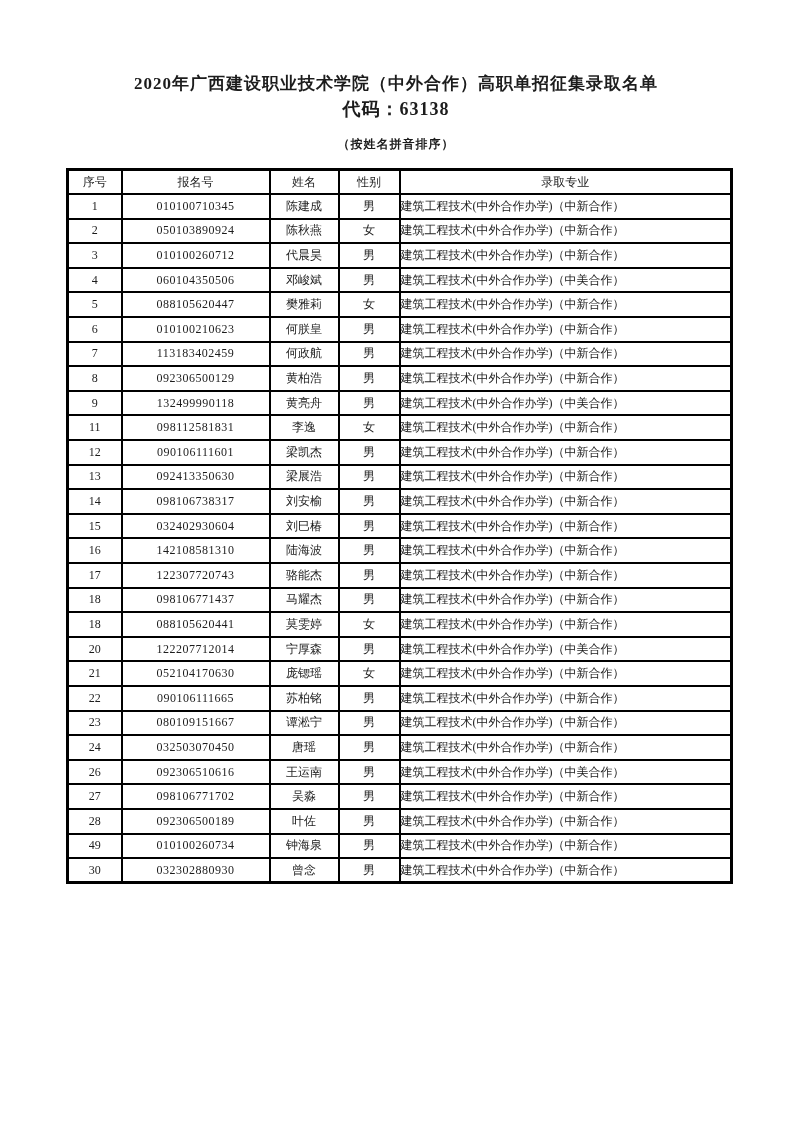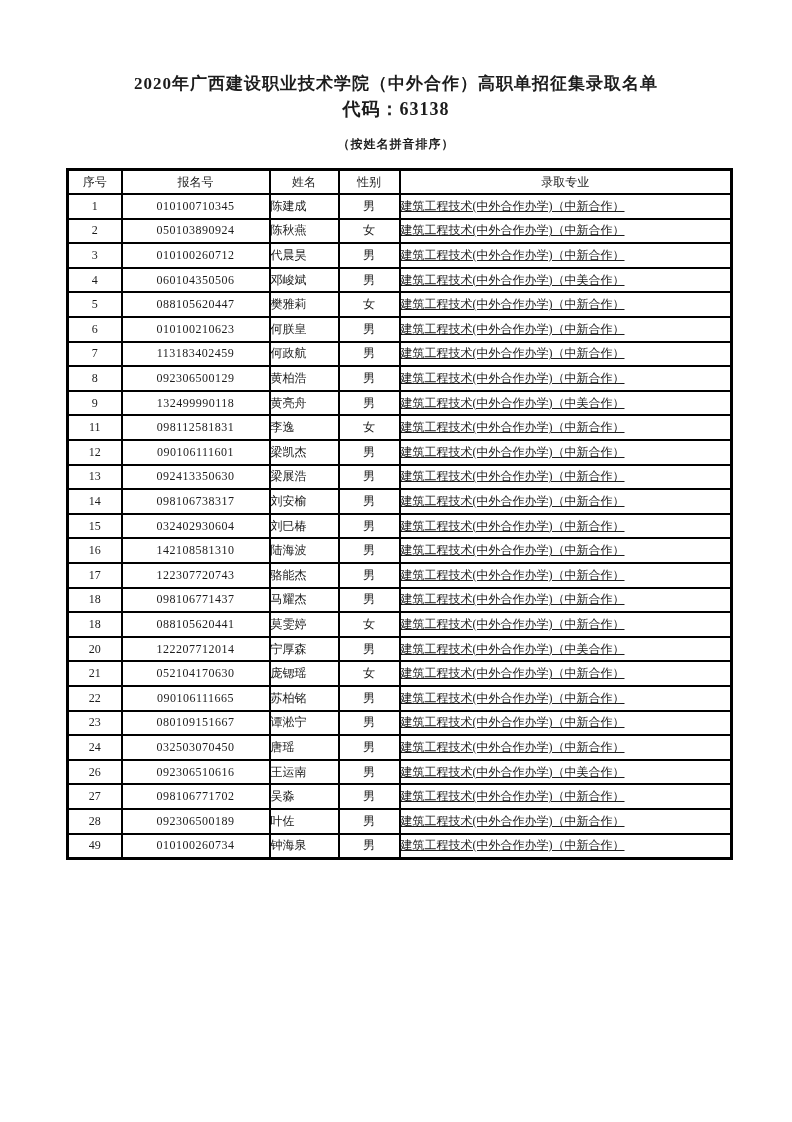--- a/index.html
+++ b/index.html
@@ -69,23 +69,23 @@
     color: #1c1c1c;
   }
   table.admission th { text-align: center; }
   col.c-index { width: 54px; }
   col.c-regno { width: 148px; }
   col.c-name  { width: 69px; }
   col.c-gender{ width: 61px; }
   col.c-major { width: 332px; }
   td.cell-index  { text-align: center; }
   td.cell-regno  { text-align: center; padding-left: 4px; letter-spacing: 0.5px; }
-  td.cell-name   { }
+  td.cell-name   { text-align: center; }
   td.cell-gender { text-align: center; }
-  td.cell-major  { text-align: left; padding-left: 3px; text-decoration: underline; }
+  td.cell-major  { text-align: left; padding-left: 3px; }
 </style>
 </head>
 <body>
 
 <div class="page">
 
   <div class="title-block">
     <div class="title-line1">2020年广西建设职业技术学院（中外合作）高职单招征集录取名单</div>
     <div class="title-line2">代码：63138</div>
   </div>
@@ -292,16 +292,23 @@
           <td class="cell-gender">男</td>
           <td class="cell-major">建筑工程技术(中外合作办学)（中新合作）</td>
         </tr>
         <tr>
           <td class="cell-index">49</td>
           <td class="cell-regno">010100260734</td>
           <td class="cell-name">钟海泉</td>
           <td class="cell-gender">男</td>
           <td class="cell-major">建筑工程技术(中外合作办学)（中新合作）</td>
         </tr>
+        <tr>
+          <td class="cell-index">30</td>
+          <td class="cell-regno">032302880930</td>
+          <td class="cell-name">曾念</td>
+          <td class="cell-gender">男</td>
+          <td class="cell-major">建筑工程技术(中外合作办学)（中新合作）</td>
+        </tr>
       </tbody>
   </table>
 
 </div>
 
 </body></html>

